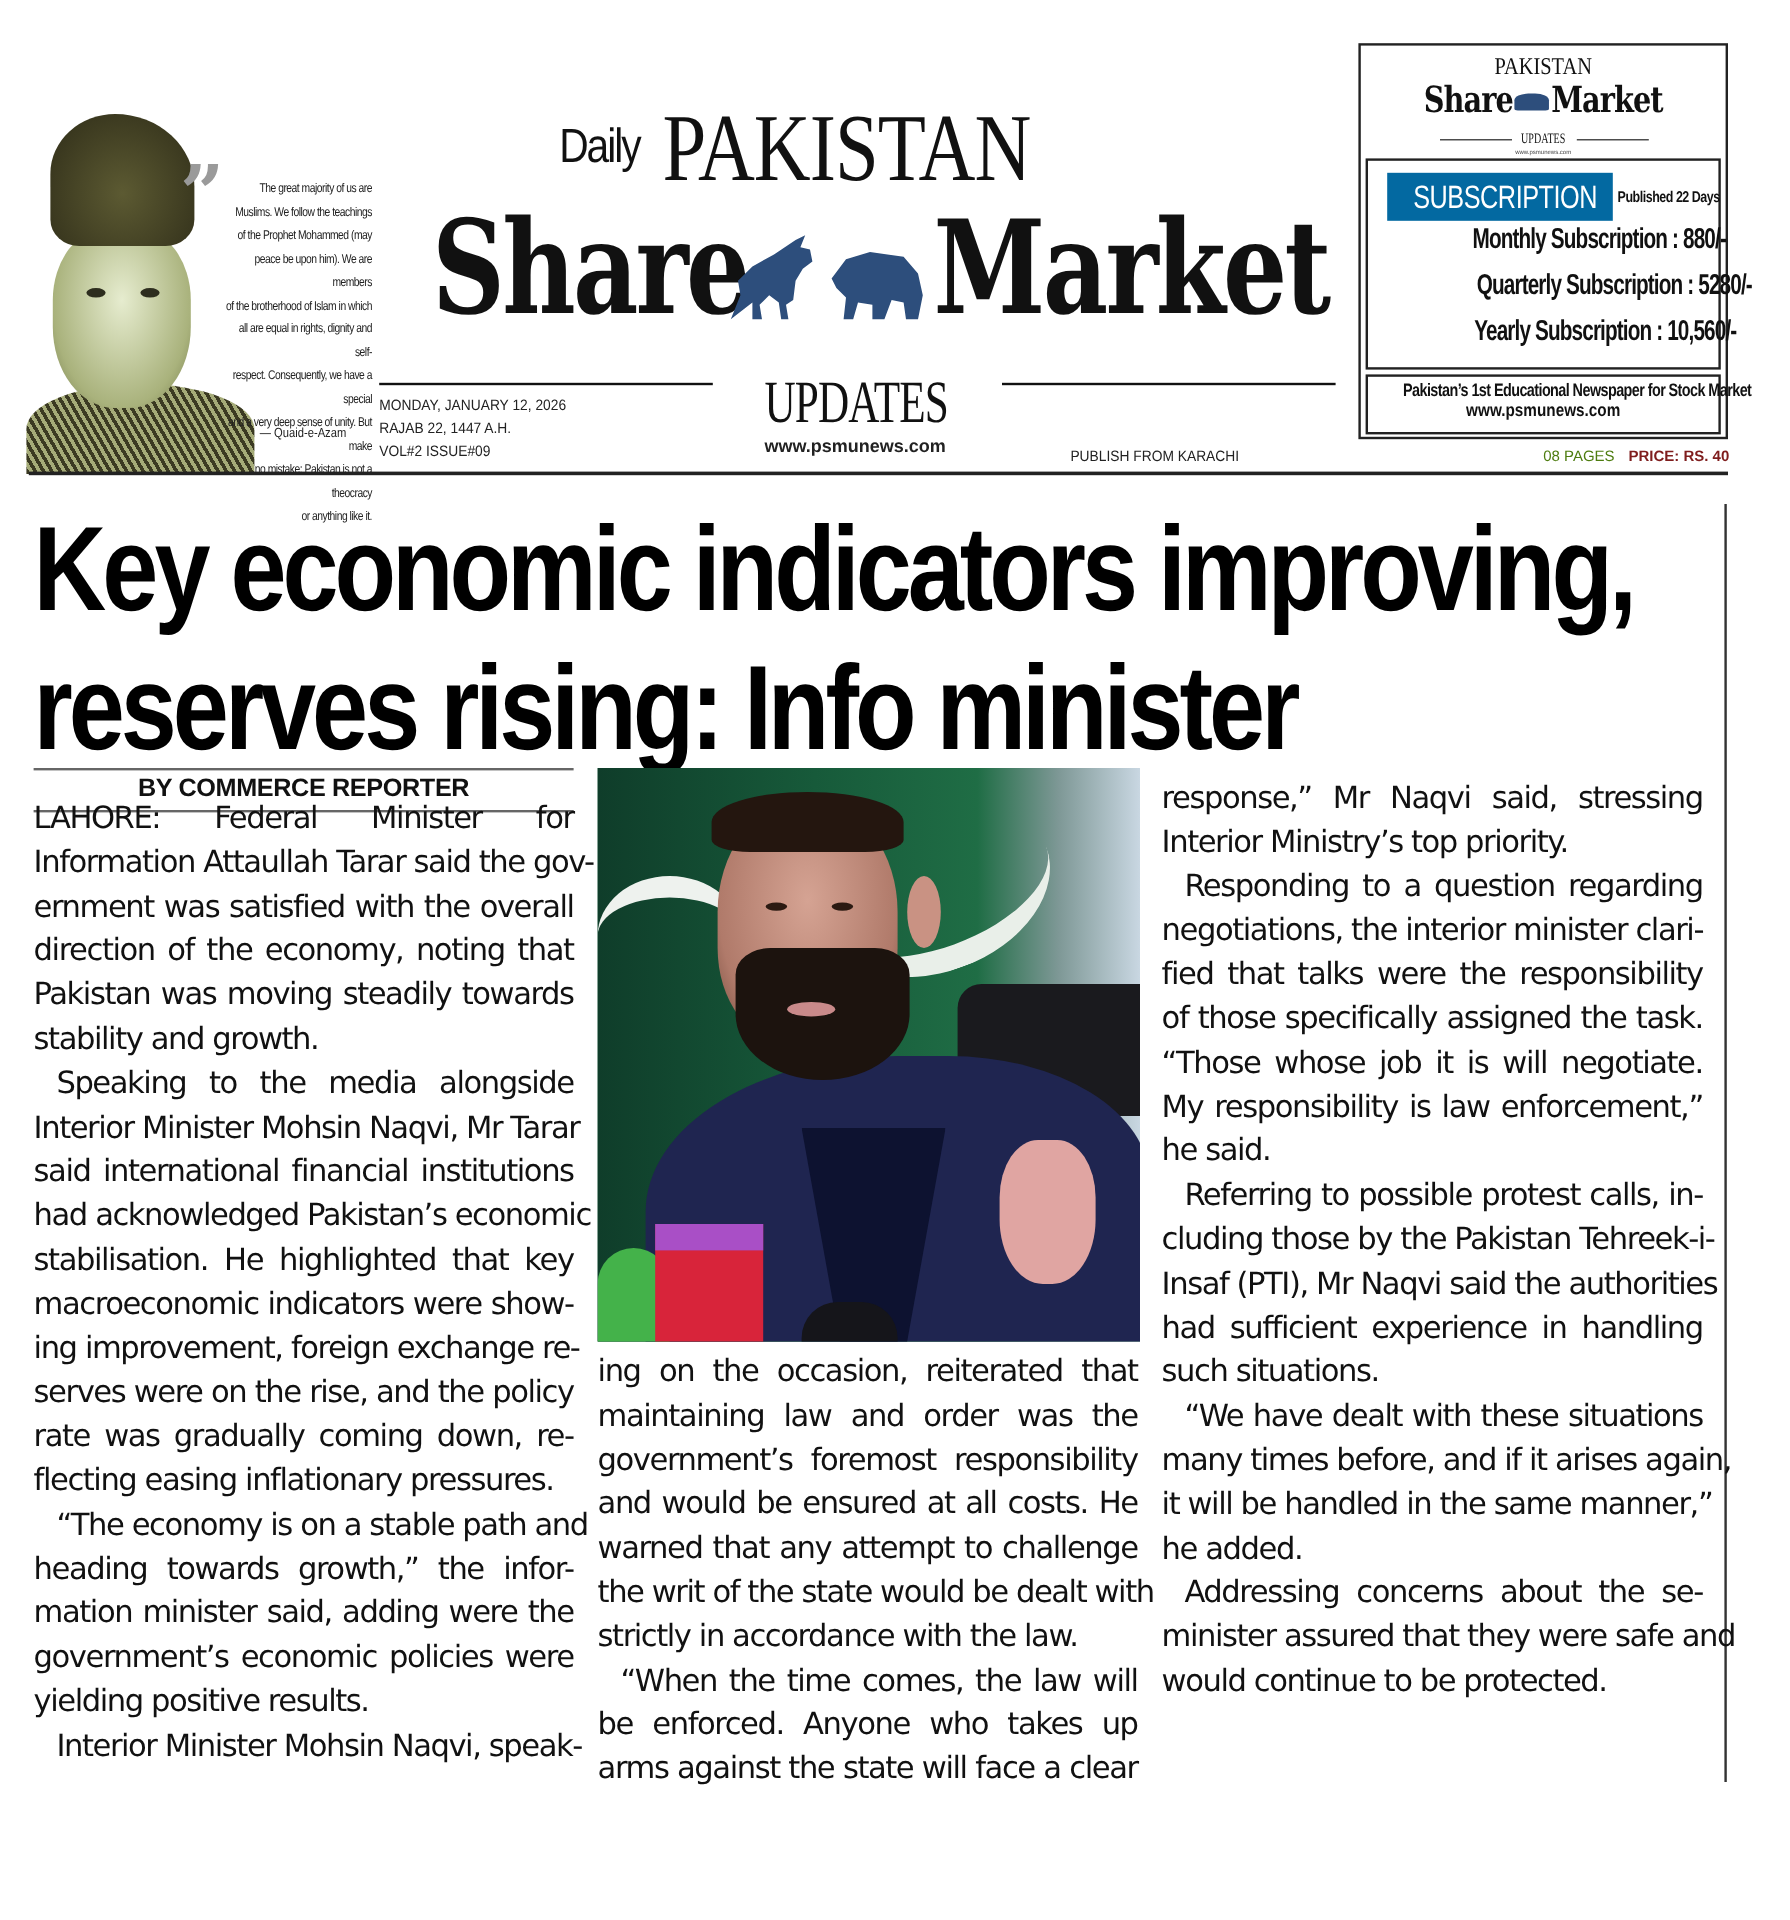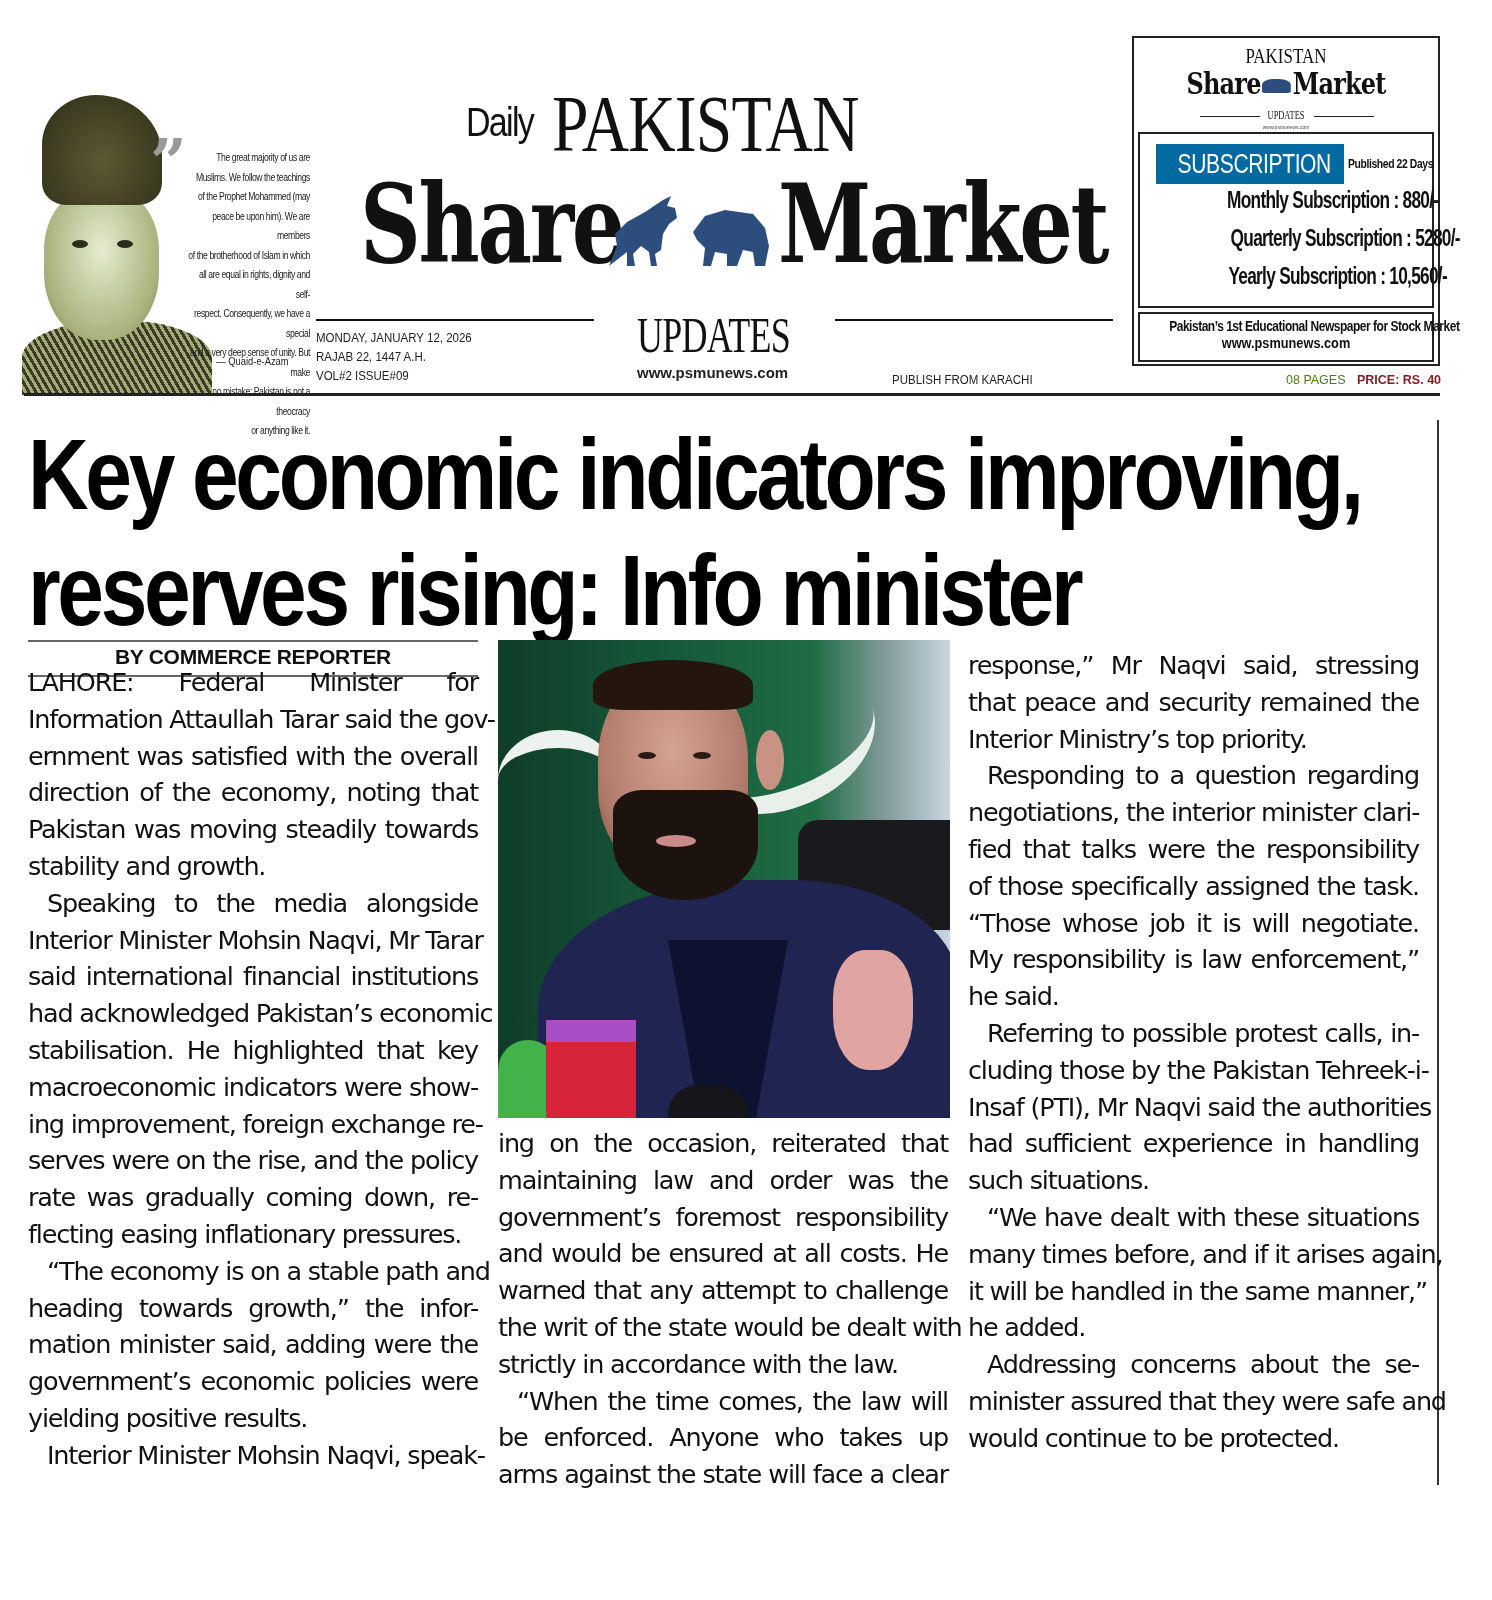--- a/index.html
+++ b/index.html
@@ -245,21 +245,20 @@
   <span class="line">warned that any attempt to challenge</span>
   <span class="line">the writ of the state would be dealt with</span>
   <span class="line last">strictly in accordance with the law.</span>
   <span class="line indent">“When the time comes, the law will</span>
   <span class="line">be enforced. Anyone who takes up</span>
   <span class="line">arms against the state will face a clear</span>
 </div>
 
 <div class="col col-3">
   <span class="line">response,” Mr Naqvi said, stressing</span>
-  <span class="line">that peace and security remained the</span>
   <span class="line last">Interior Ministry’s top priority.</span>
   <span class="line indent">Responding to a question regarding</span>
   <span class="line">negotiations, the interior minister clari-</span>
   <span class="line">fied that talks were the responsibility</span>
   <span class="line">of those specifically assigned the task.</span>
   <span class="line">“Those whose job it is will negotiate.</span>
   <span class="line">My responsibility is law enforcement,”</span>
   <span class="line last">he said.</span>
   <span class="line indent">Referring to possible protest calls, in-</span>
   <span class="line">cluding those by the Pakistan Tehreek-i-</span>

